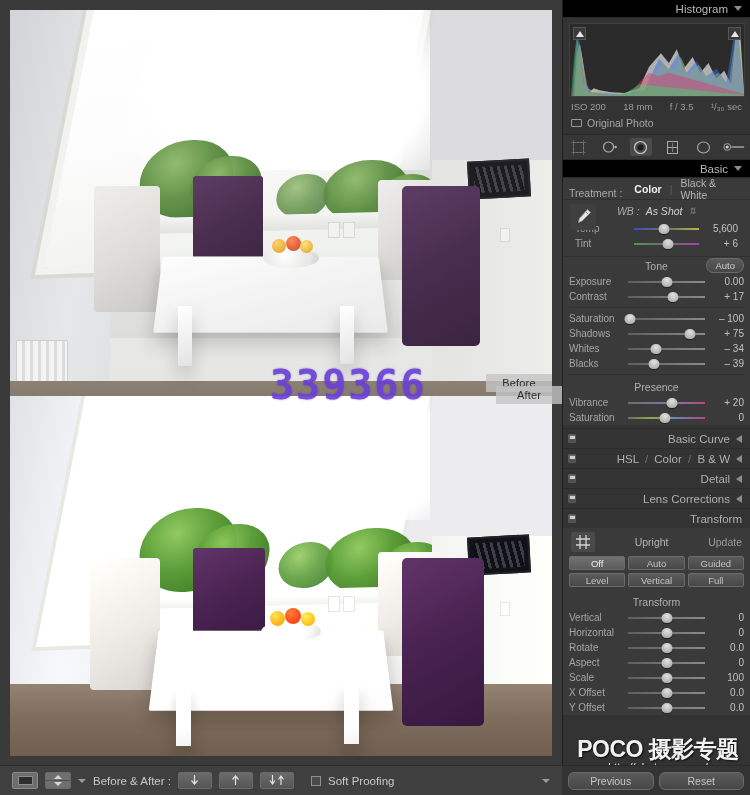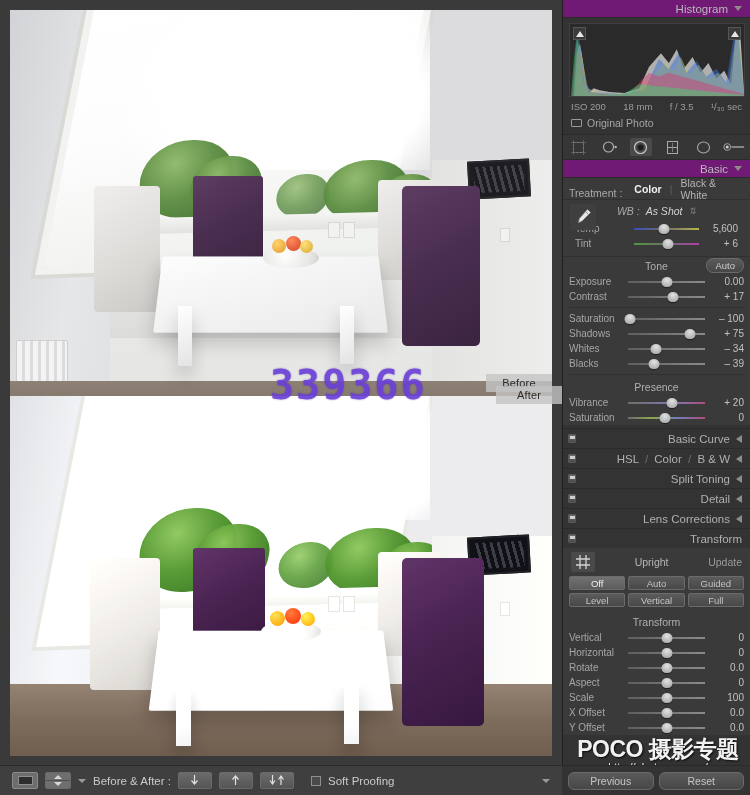--- a/index.html
+++ b/index.html
@@ -170,21 +170,21 @@
 
   
   #right {
     position: absolute; left: 562px; top: 0; width: 188px; height: 795px;
     background: #333333; border-left: 1px solid #1f1f1f;
     overflow: hidden;
   }
   .pheader {
     height: 18px; display: flex; align-items: center; justify-content: flex-end;
     padding: 0 8px; color: #b9b9b9; font-size: 11.5px;
-    background: #701a75; border-bottom: 1px solid #2a2a2a;
+    background: #000000; border-bottom: 1px solid #2a2a2a;
     position: relative;
   }
   .pheader .tri {
     margin-left: 6px; width:0;height:0;
     border-left:4px solid transparent;border-right:4px solid transparent;
     border-top:5px solid #8c8c8c;
   }
   .switch-led {
     position: absolute; left: 5px; top: 5px; width: 8px; height: 9px;
     background: linear-gradient(#6a6a6a,#4a4a4a);
@@ -680,25 +680,20 @@
       <span class="hsl-tabs">
         <span>HSL</span>
         <span class="s">/</span>
         <span>Color</span>
         <span class="s">/</span>
         <span>B &amp; W</span>
       </span>
       <i class="arr"></i>
     </div>
 
-    <div class="collapsed-header">
-      <span class="switch-led"></span>
-      <span>Split Toning</span>
-      <i class="arr"></i>
-    </div>
 
     <div class="collapsed-header">
       <span class="switch-led"></span>
       <span>Detail</span>
       <i class="arr"></i>
     </div>
 
     <div class="collapsed-header">
       <span class="switch-led"></span>
       <span>Lens Corrections</span>

